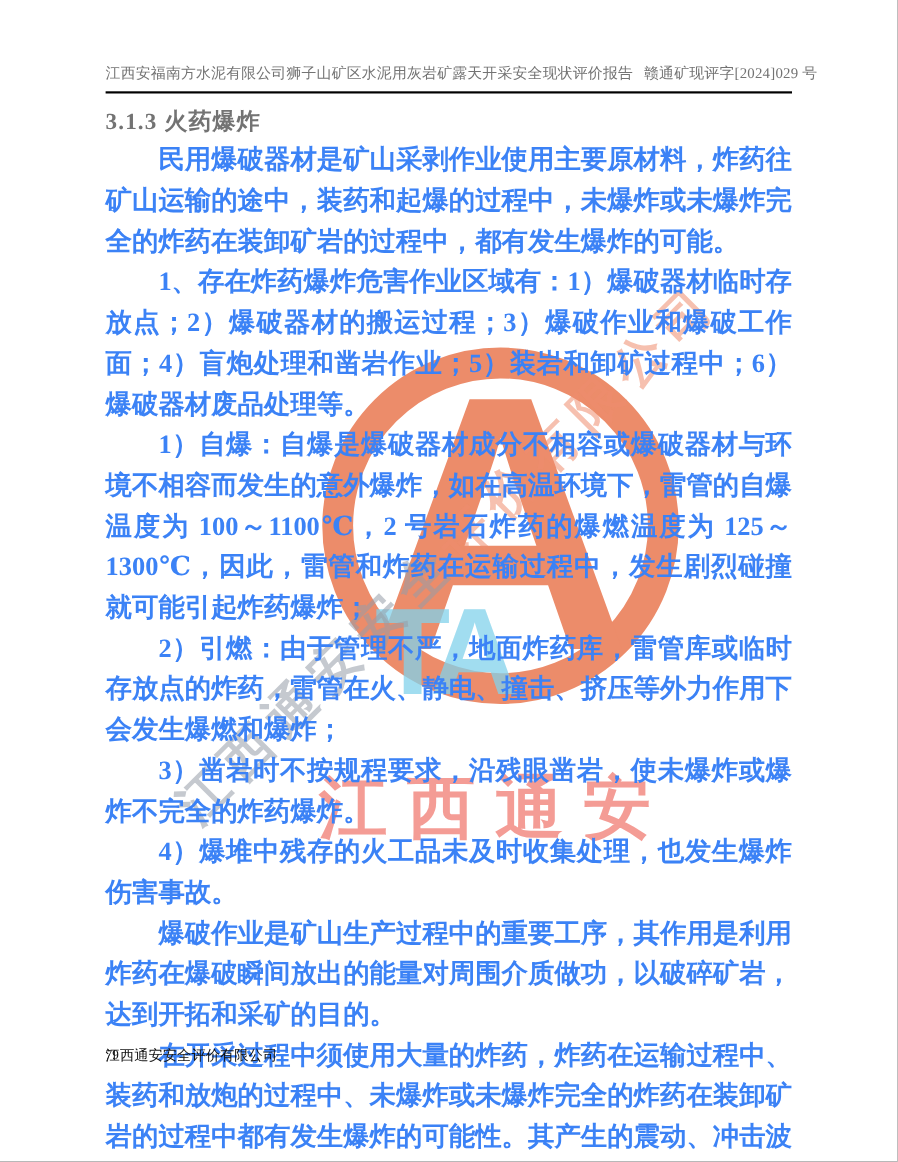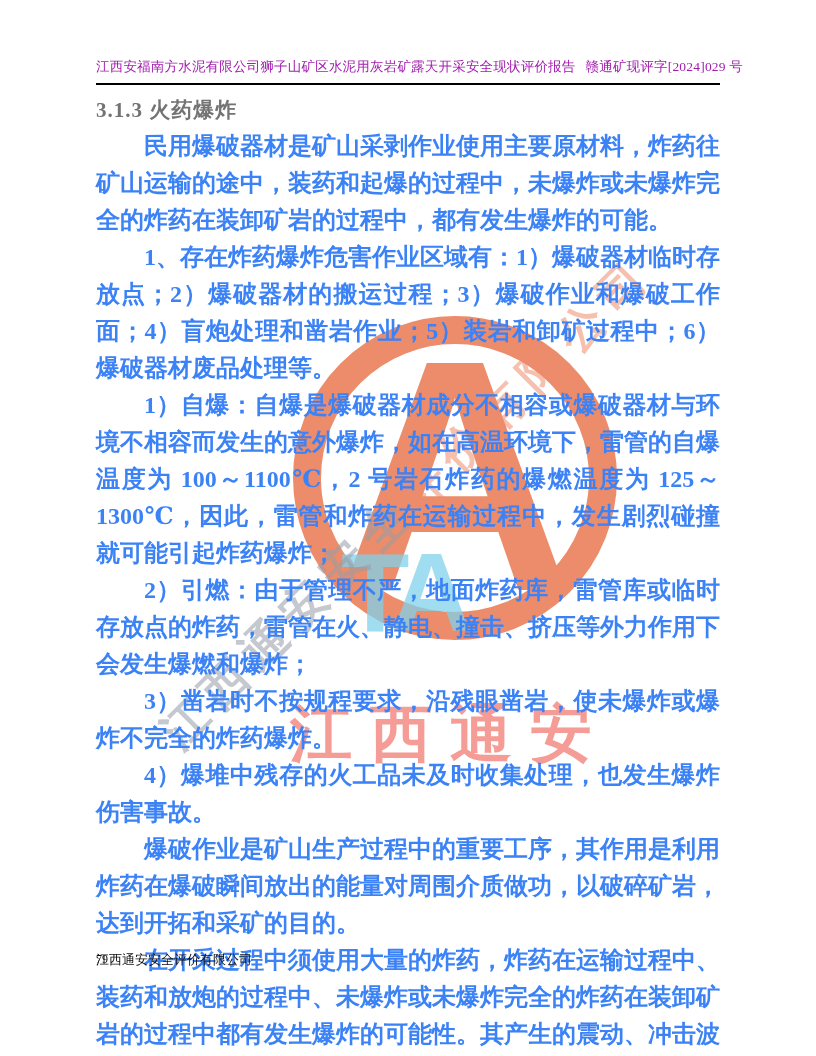--- a/index.html
+++ b/index.html
@@ -36,21 +36,21 @@
     white-space:nowrap;
   }
   
   .content{position:relative;z-index:1;padding:58px 96px 0 96px;}
   .doc-header{
     font-size:13.5px;
     letter-spacing:0.2px;
     white-space:nowrap;
     padding-bottom:7px;
     border-bottom:2px solid #000000;
-    color:#a21caf;
+    color:#737373;
   }
   .doc-header .doc-no{margin-left:10px;}
   h2.sec{
     margin:11px 0 4px 0;
     font-size:21px;font-weight:bold;color:#737373;
     letter-spacing:1px;
   }
   p.body{
     margin:0;
     font-size:24px;

